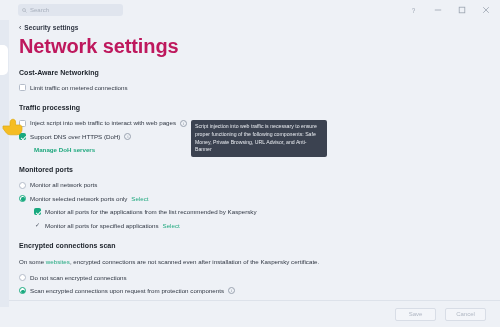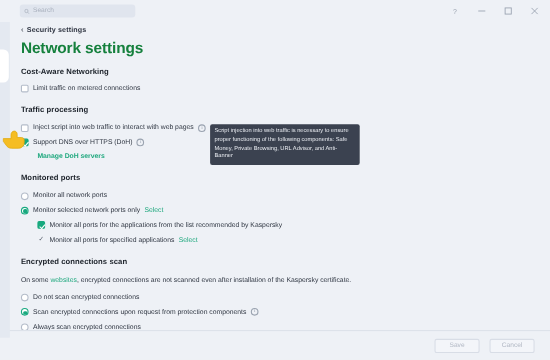--- a/index.html
+++ b/index.html
@@ -89,23 +89,23 @@
     margin-bottom: 4px;
   }
   .breadcrumb .bc-text {
     font-size: 6.5px;
     font-weight: bold;
     letter-spacing: .1px;
   }
   .chev { font-size: 7px; line-height: 1; color:#2d3340; }
 
   h1.page-title {
-    font-size: 14px;
+    font-size: 20px;
     font-weight: bold;
-    color: #15803d;
+    color: #be185d;
     letter-spacing: -0.1px;
     margin-bottom: 11px;
   }
 
   h2.section {
     font-size: 7px;
     font-weight: bold;
     color: #1b2129;
     margin-bottom: 8px;
     letter-spacing: .05px;

